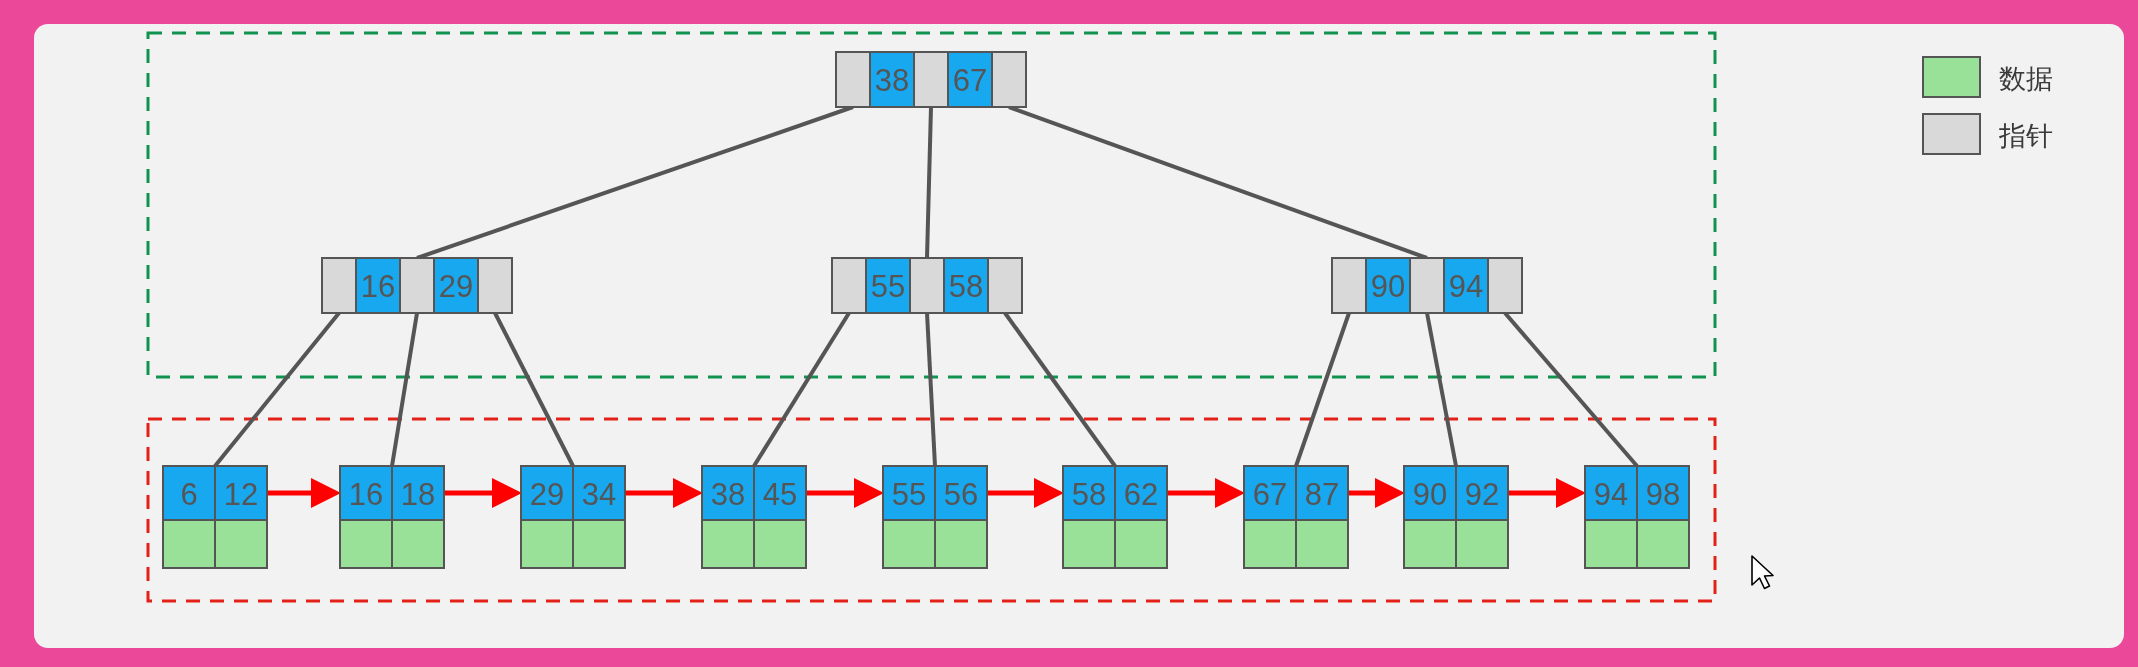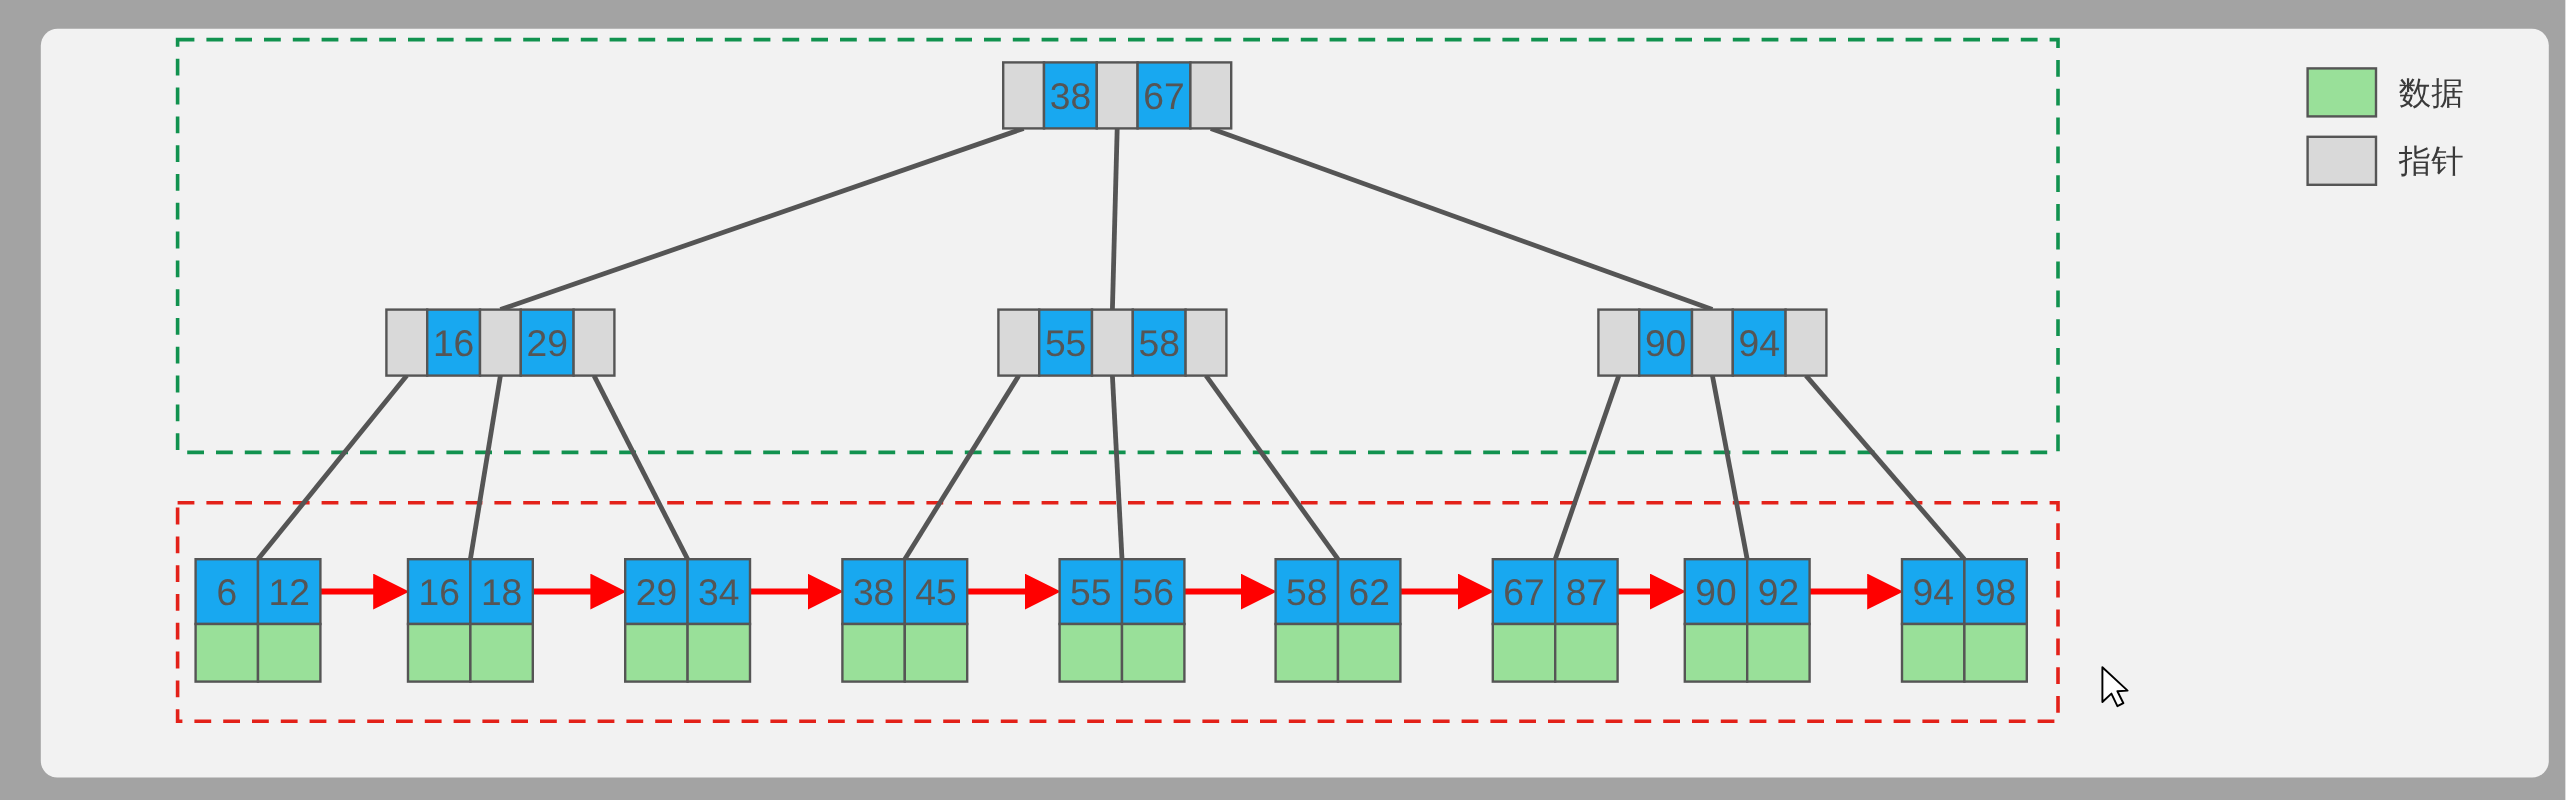--- a/index.html
+++ b/index.html
@@ -5,21 +5,21 @@
   html, body {
     margin: 0;
     padding: 0;
     background: #ffffff;
     font-family: "Liberation Sans", sans-serif;
   }
   #stage {
     position: relative;
     width: 2138px;
     height: 667px;
-    background: #a3a3a3;
+    background: #ec4899;
     overflow: hidden;
   }
   
   #panel {
     position: absolute;
     left: 34px;
     top: 24px;
     width: 2090px;
     height: 624px;
     background: #f2f2f2;

